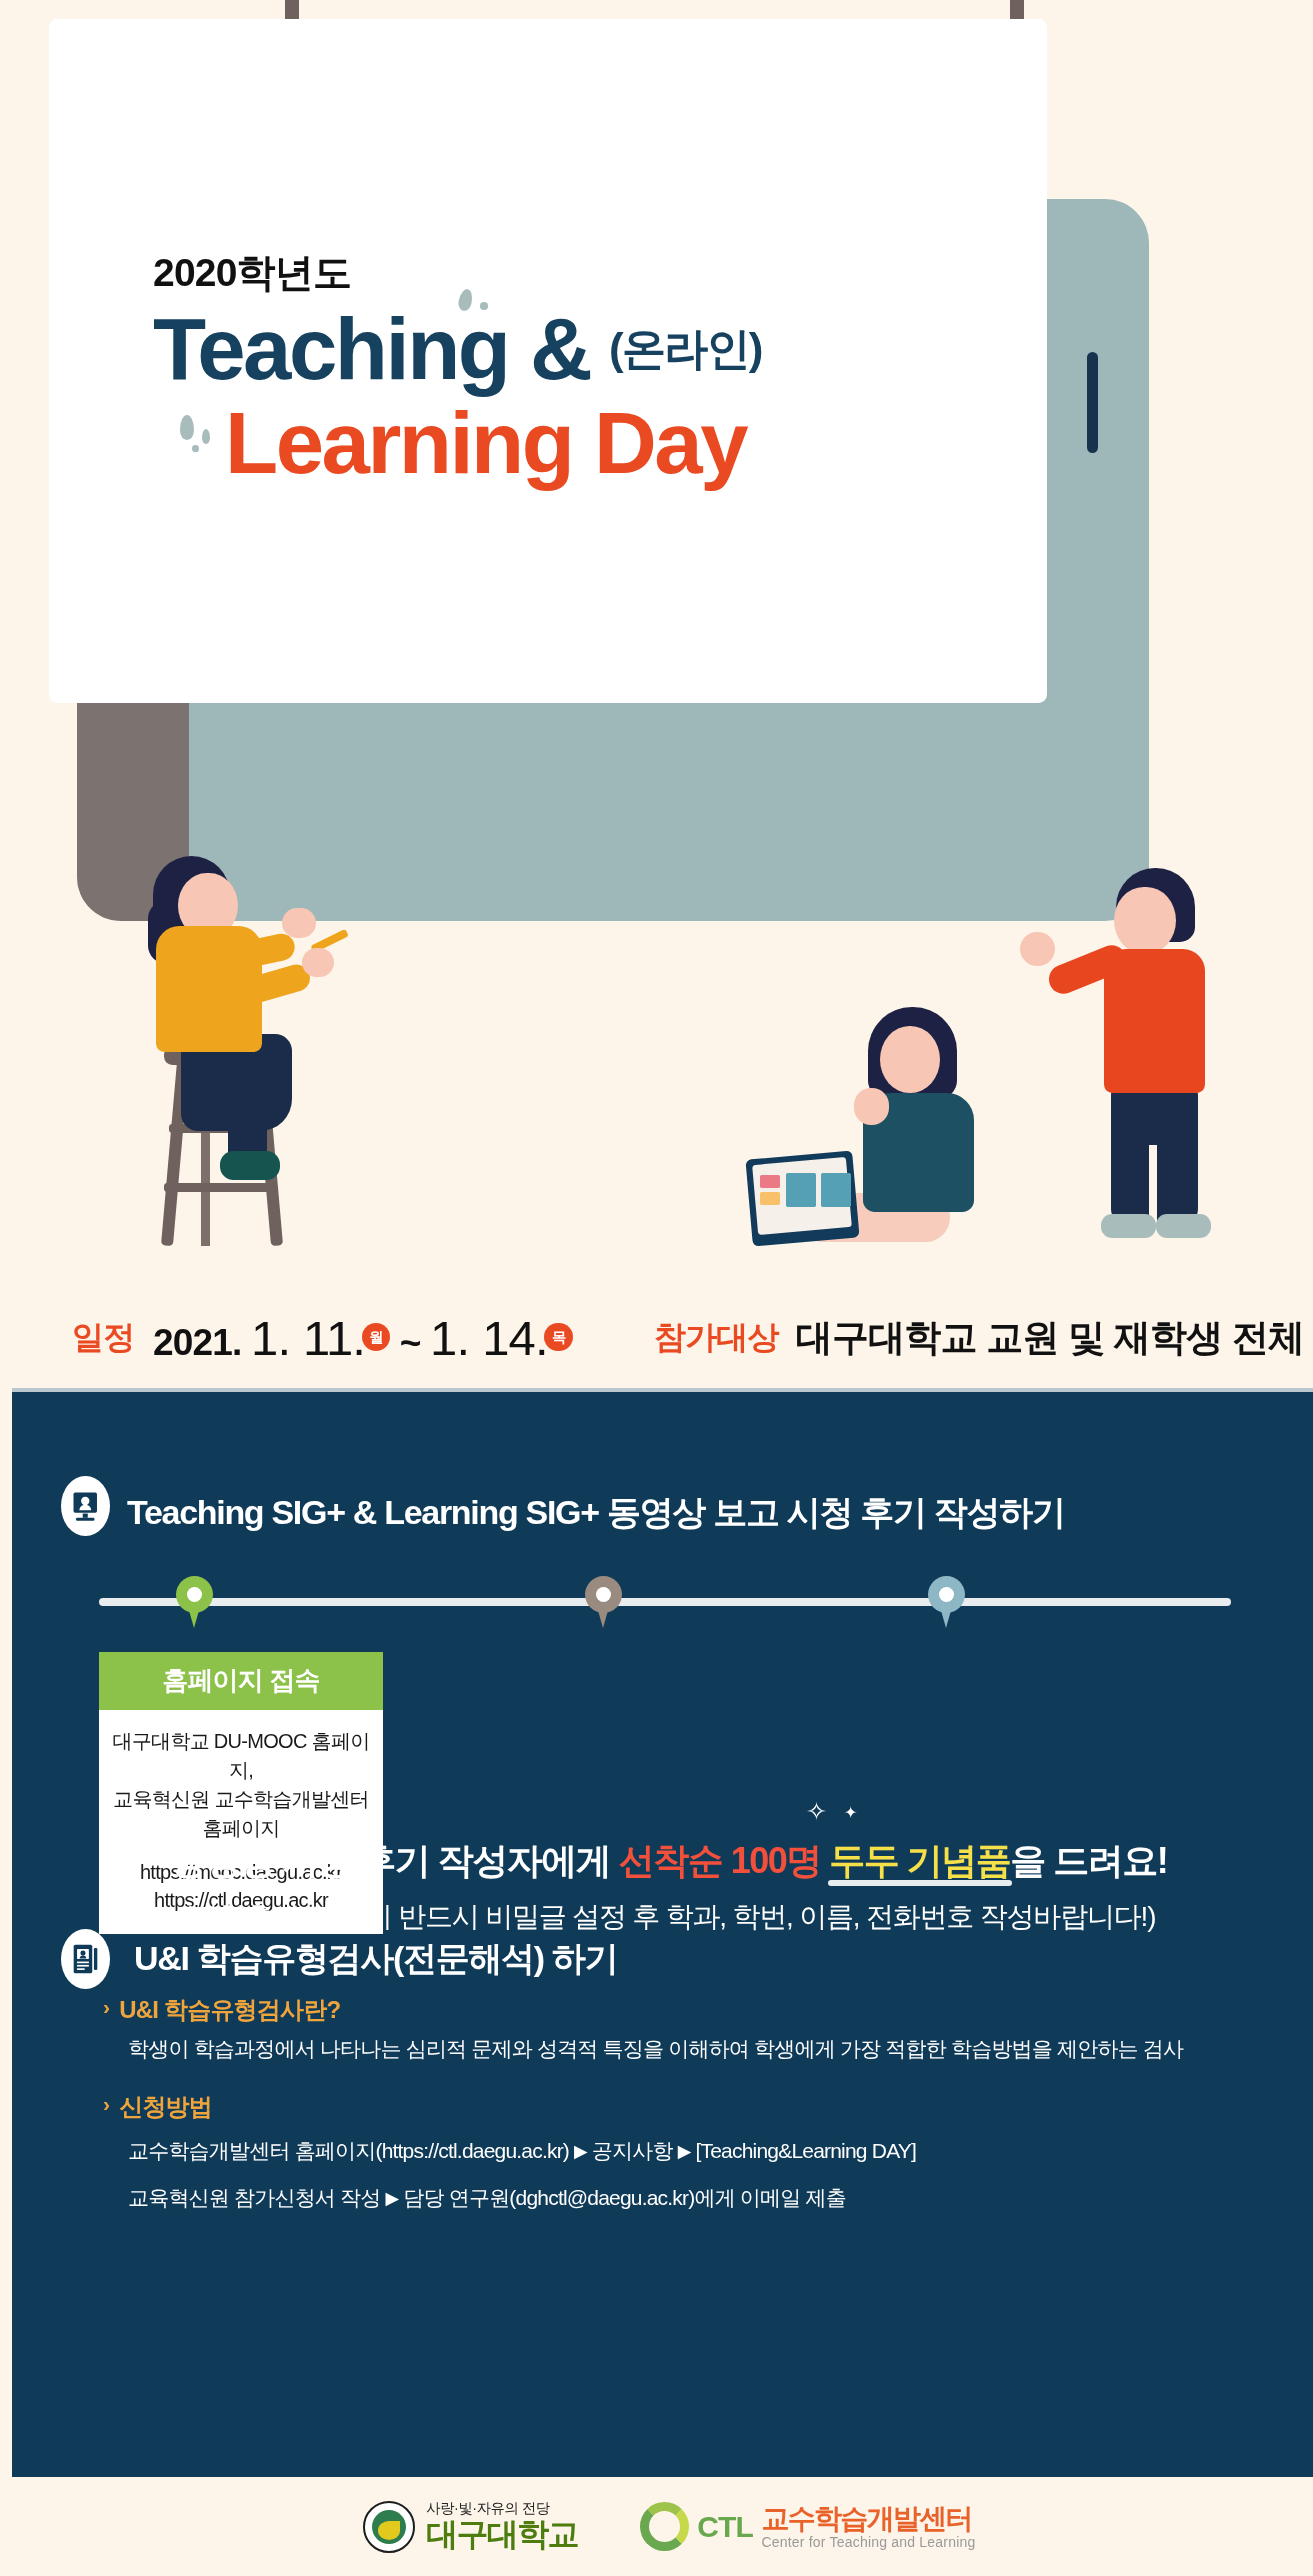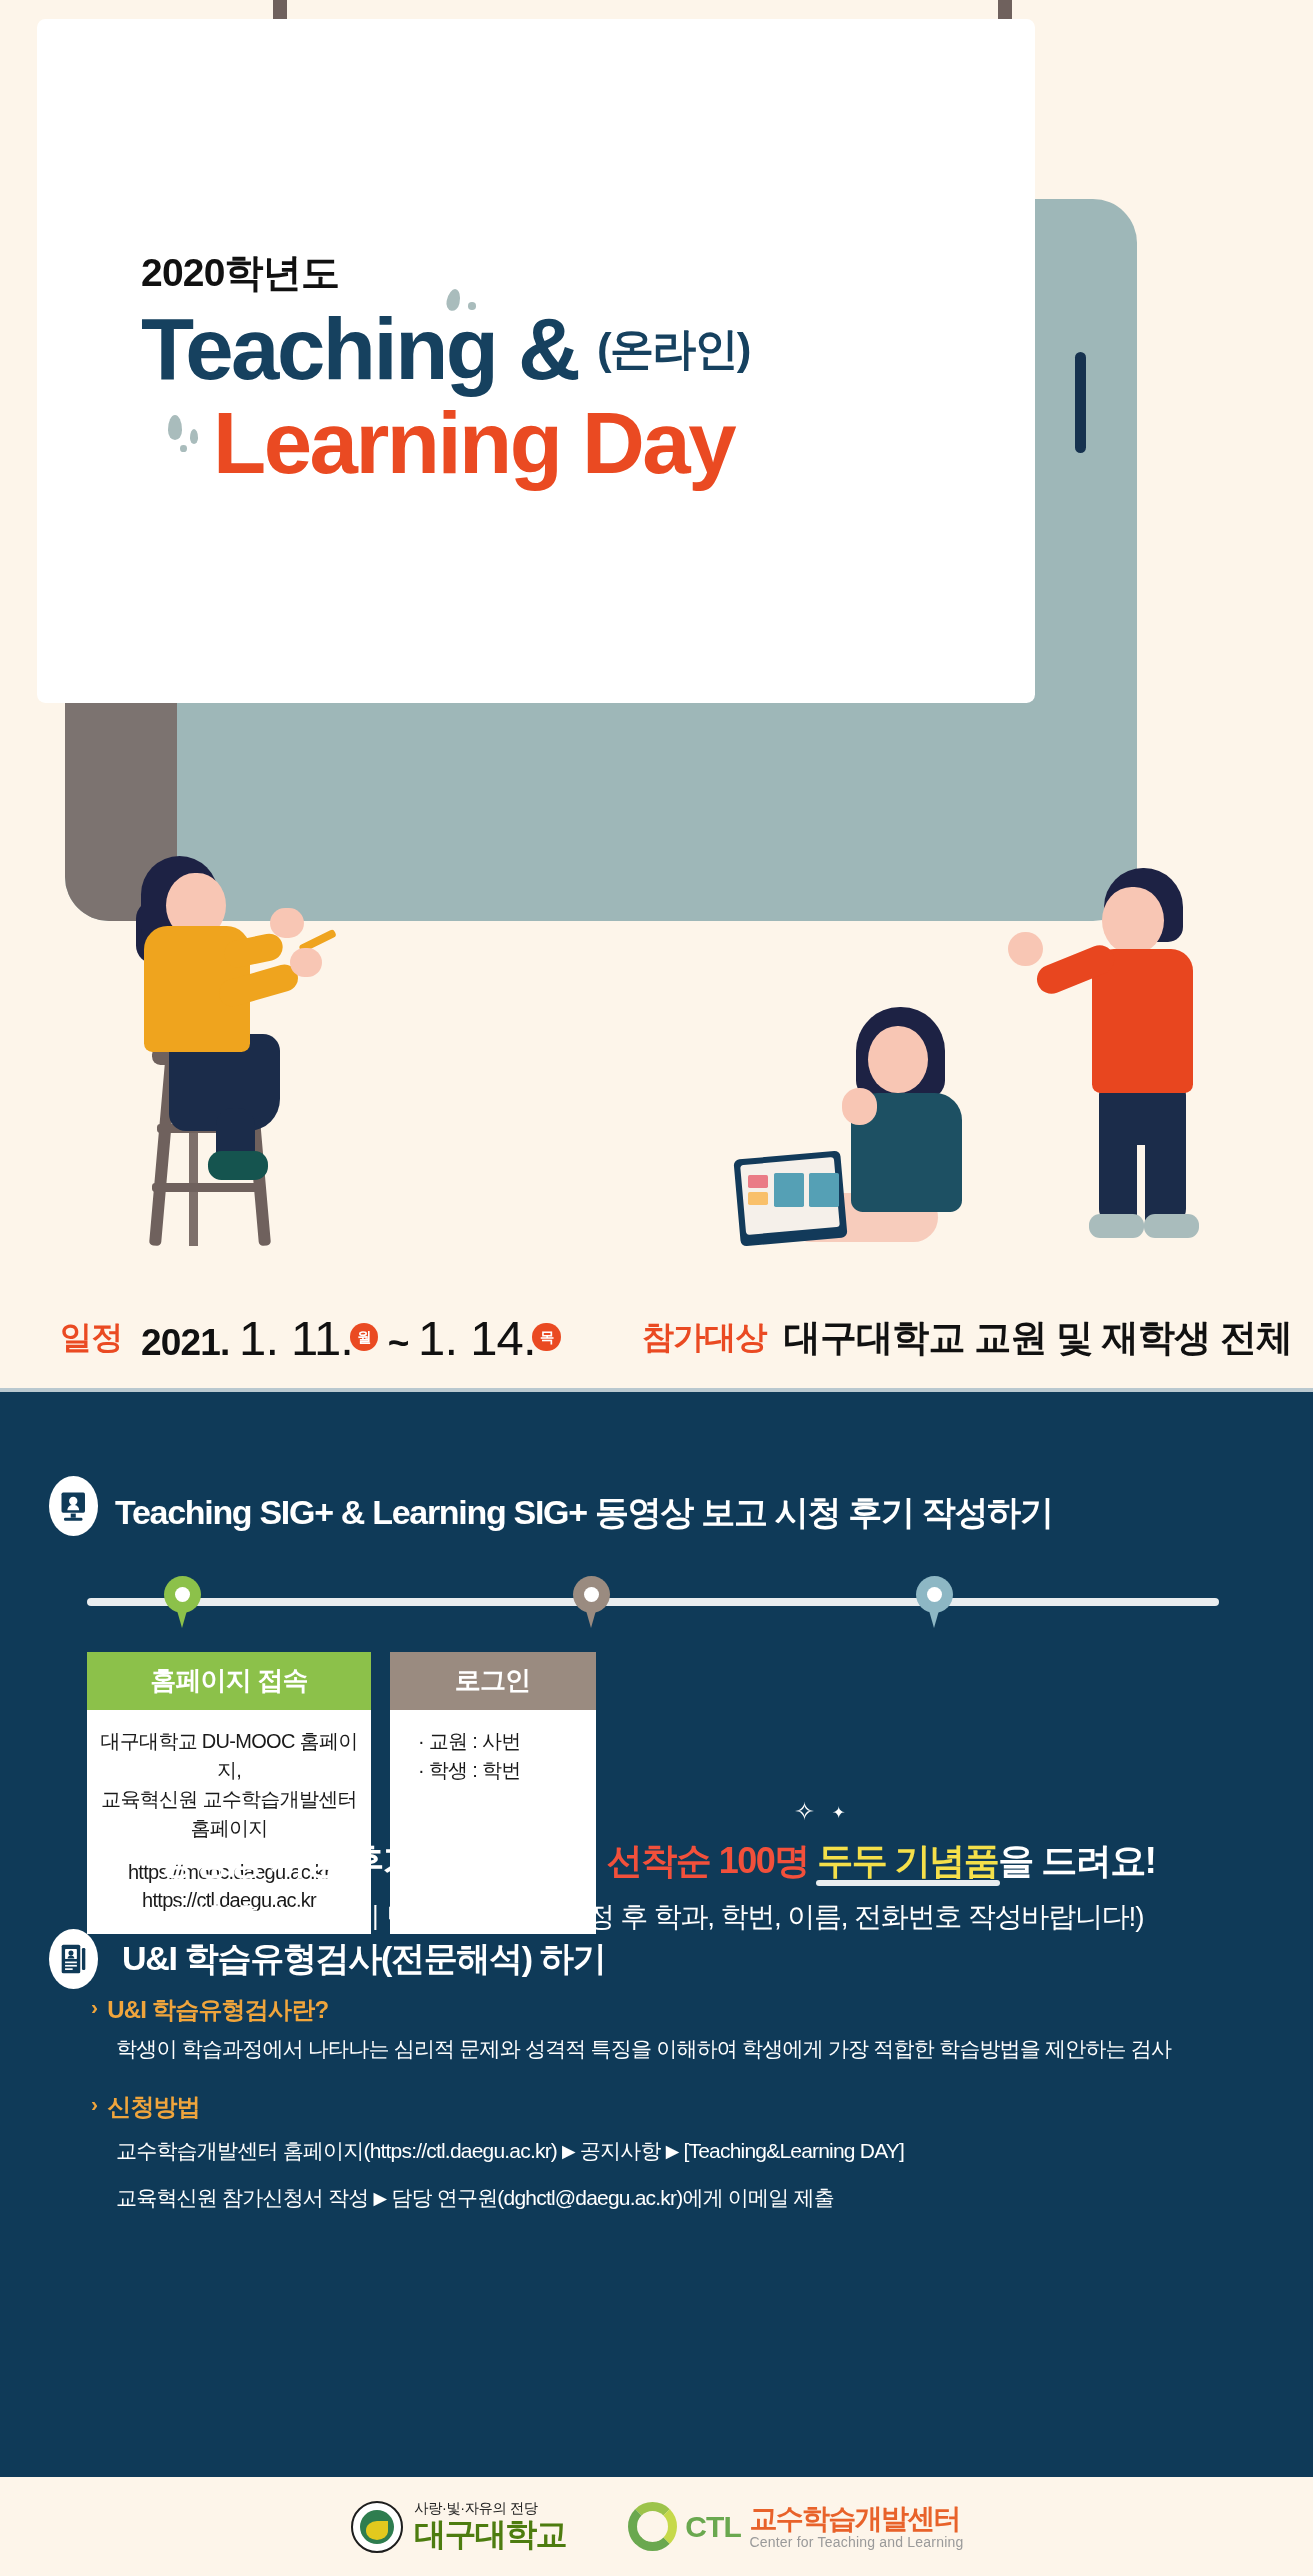--- a/index.html
+++ b/index.html
@@ -2,21 +2,21 @@
 <html style="font-size:13.4px"><head>
 <meta charset="utf-8">
 <style>
   * { box-sizing: border-box; margin: 0; padding: 0; }
   html, body {
     width: 1314px; height: 2576px;
     font-family: "Liberation Sans", "DejaVu Sans", sans-serif;
     background: #fdf5ea;
     overflow: hidden;
   }
-  #poster { position: relative; width: 1292px; height: 2576px; background: #fdf5ea; }
+  #poster { position: relative; width: 1292px; height: 2576px; background: #fdf5ea; margin-left: 12px; }
 
   
   .hero { position: absolute; left: 0; top: 0; width: 1314px; height: 1418px; background: #fdf5ea; overflow: hidden; }
 
   
   .sun { position:absolute; left:124px; top:277px; width:268px; height:268px; border-radius:50%; background:#f9c06a; }
 
   
   .rod { position:absolute; width:14.3px; background:#6f615d; }
   .rod.r1 { left:273px; top:-8.4px; height:419px; }
@@ -397,27 +397,20 @@
         <div class="step-bd">
           <div>대구대학교 DU-MOOC 홈페이지,</div>
           <div>교육혁신원 교수학습개발센터 홈페이지</div>
           <div class="urls">
             <div>https://mooc.daegu.ac.kr</div>
             <div>https://ctl.daegu.ac.kr</div>
           </div>
         </div>
       </div>
 
-      <div class="step step2">
-        <div class="step-hd">로그인</div>
-        <div class="step-bd lft">
-          <div>· 교원 : 사번</div>
-          <div>· 학생 : 학번</div>
-        </div>
-      </div>
 
     </div>
 
     <div class="gift">
       <div class="gift-main">
         <span class="star">✧</span>
         <span class="star2">✦</span>
         <span>동영상 시청 후기 작성자에게 </span><span class="gift-or">선착순 100명</span><span> </span><span class="gift-yl">두두 기념품</span><span>을 드려요!</span>
       </div>
       <div class="gift-sub">(시청후기 작성 시 반드시 비밀글 설정 후 학과, 학번, 이름, 전화번호 작성바랍니다!)</div>

